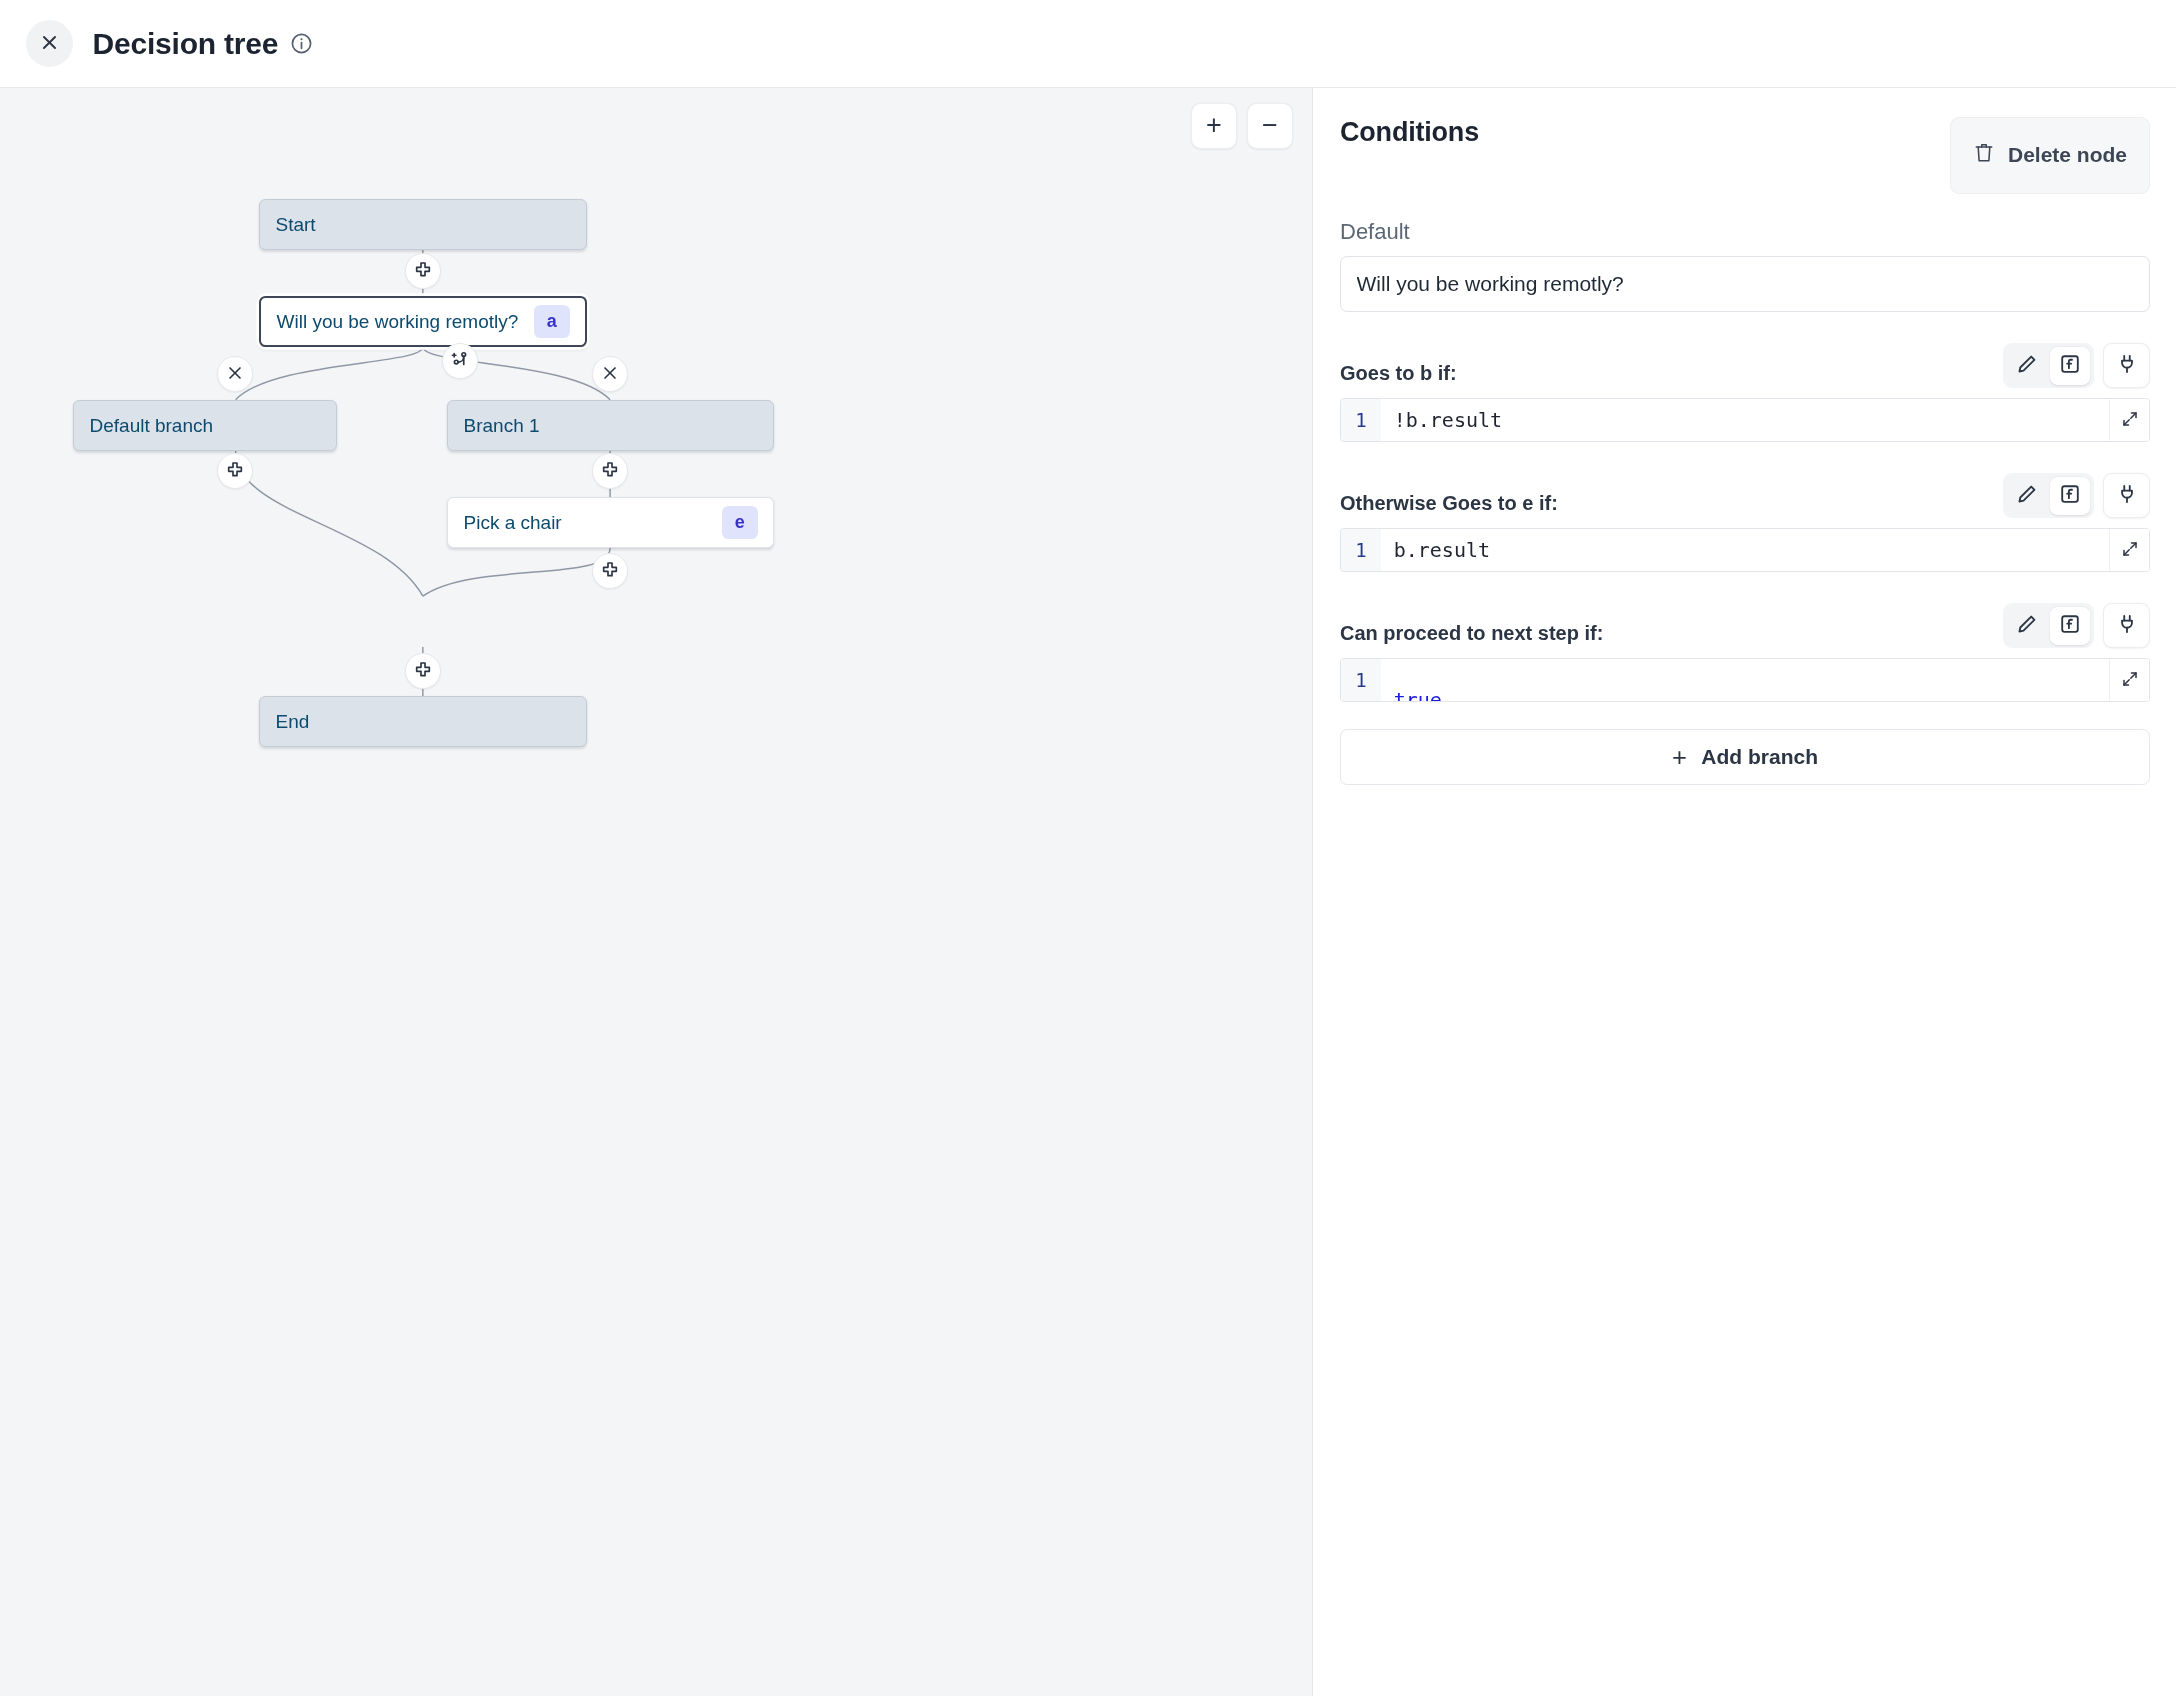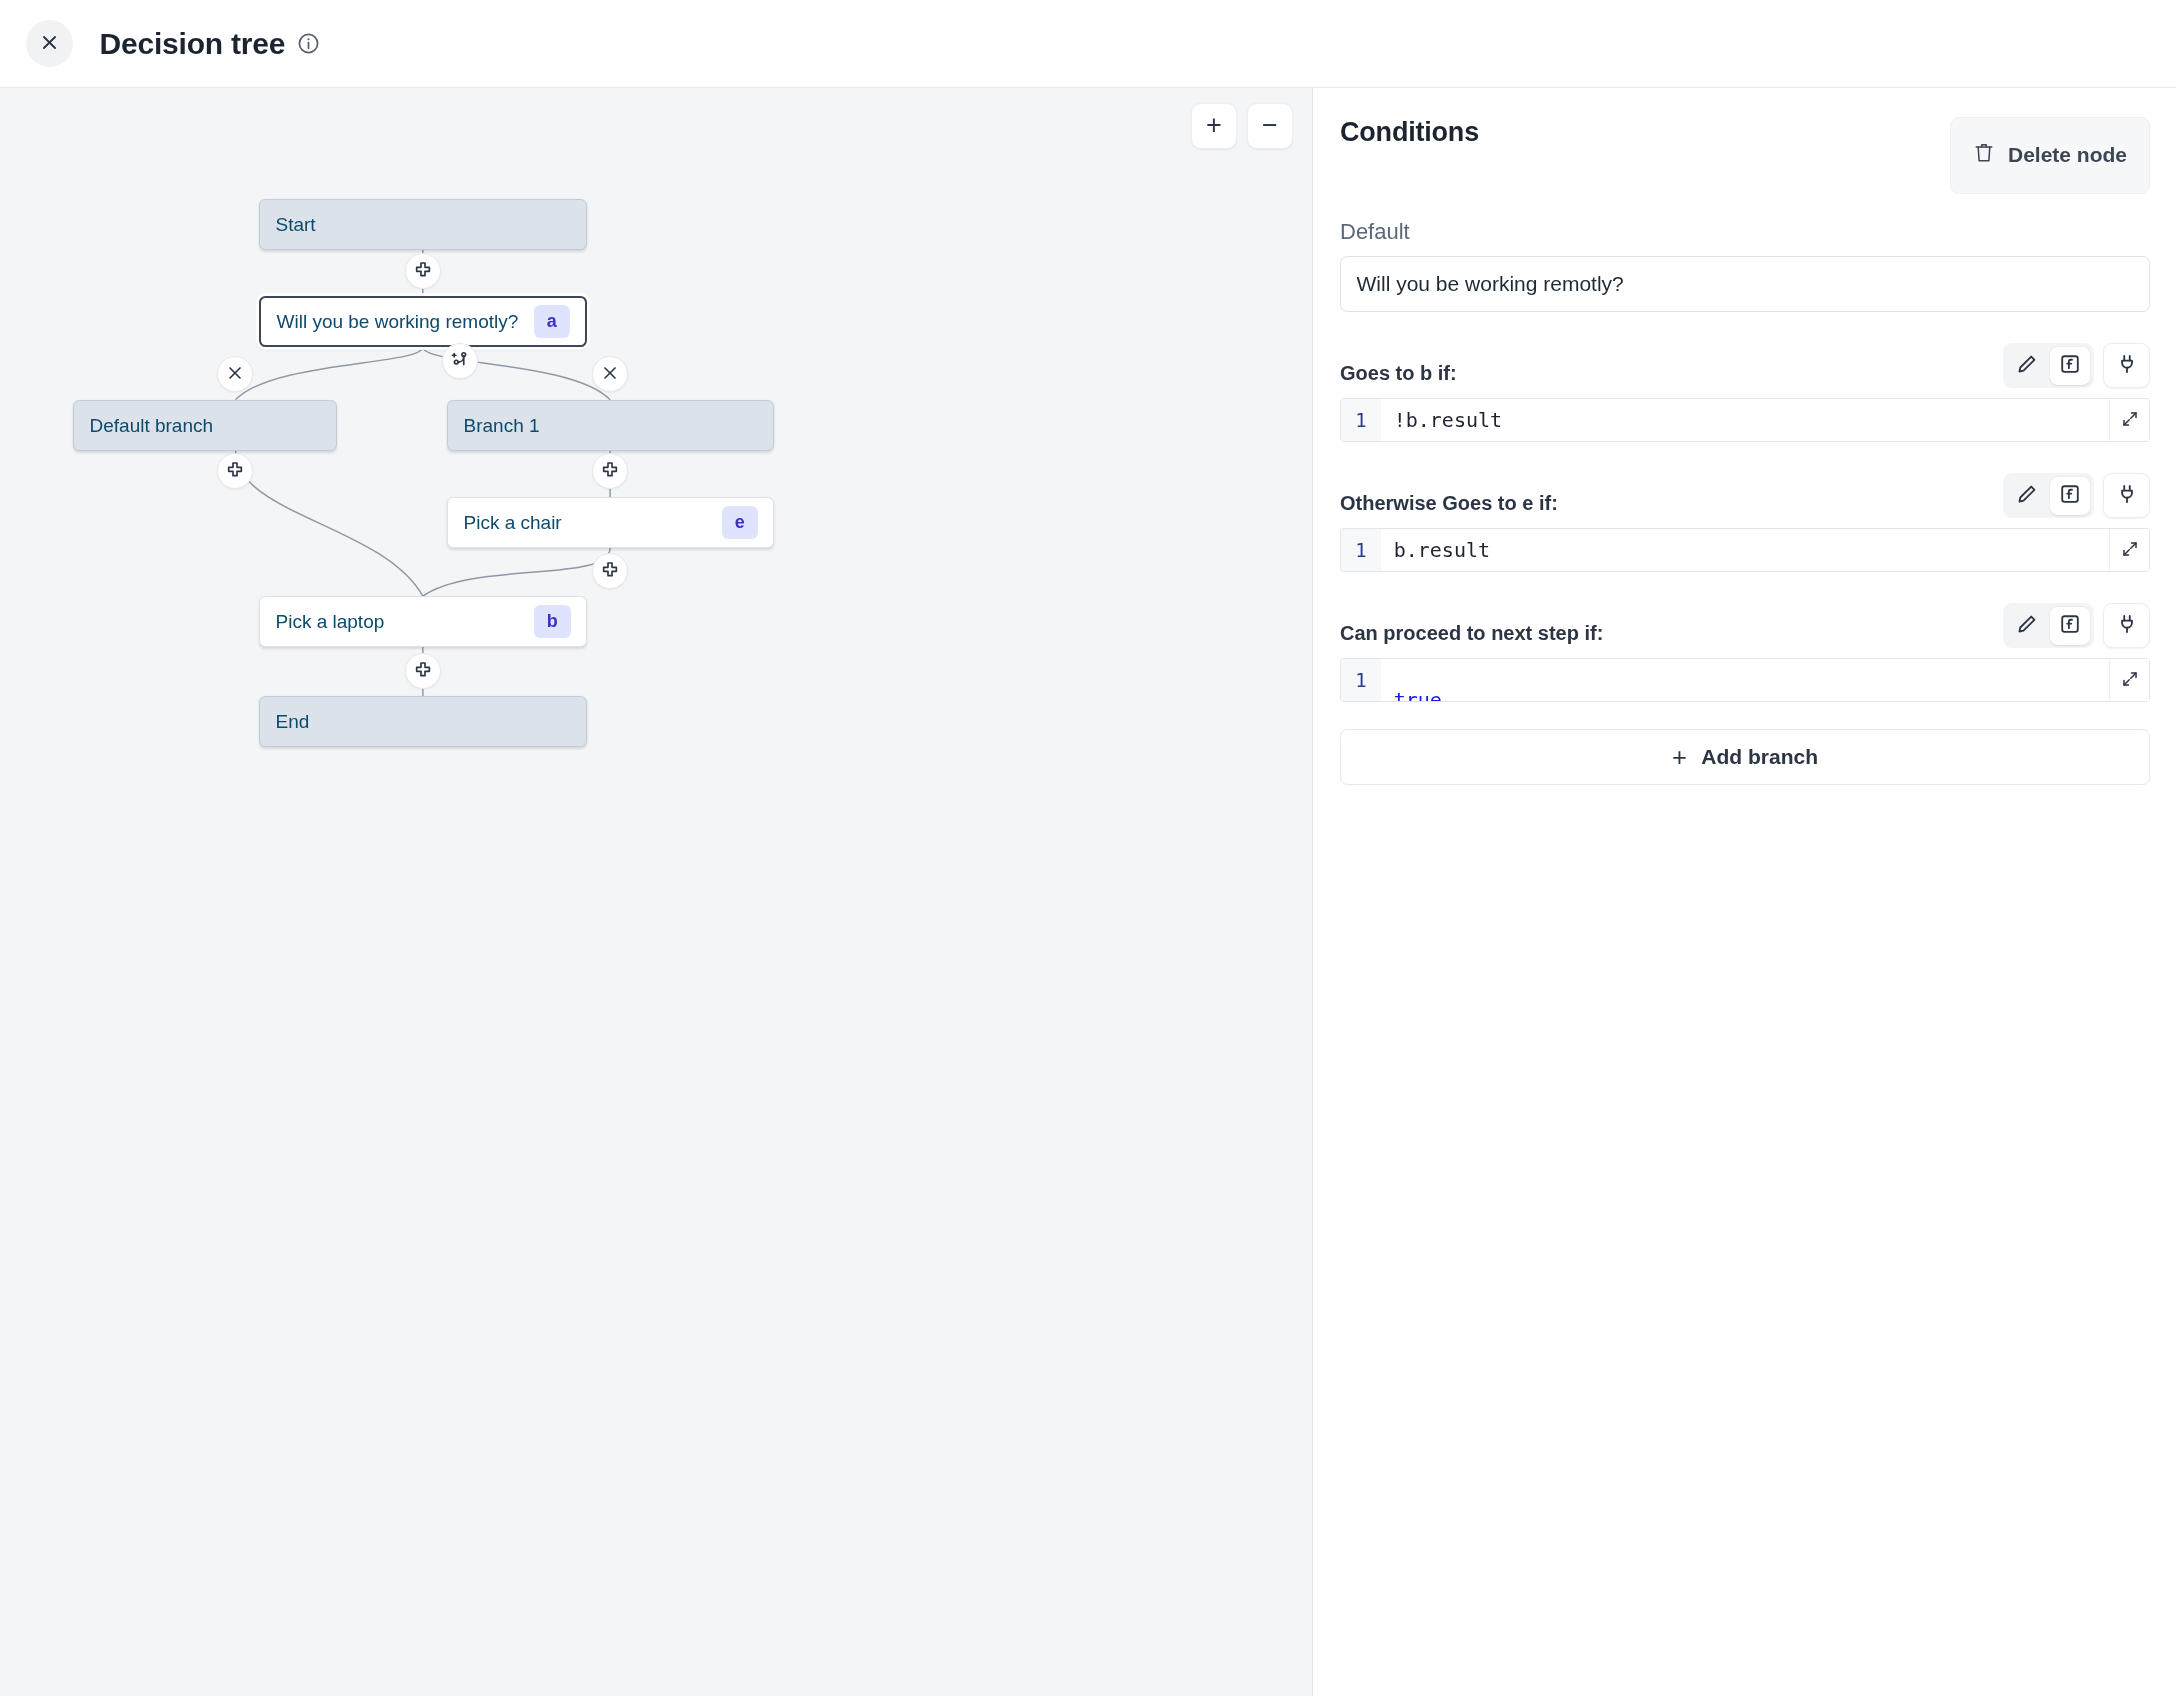--- a/index.html
+++ b/index.html
@@ -22,21 +22,21 @@
   }
   .close-btn {
     width: 47px; height: 47px; border-radius: 50%;
     background: #f1f2f4; border: none;
     display: flex; align-items: center; justify-content: center;
     cursor: pointer; flex: 0 0 auto;
   }
   .close-btn svg { width: 19px; height: 19px; }
   #page-title {
     font-size: 30px; font-weight: bold; letter-spacing: -0.2px;
-    color: #1b2430; margin-left: 27px;
+    color: #1b2430; margin-left: 20px;
   }
   .info-icon { margin-left: 11.8px; display: flex; align-items: center; }
   .info-icon svg { width: 23px; height: 23px; }
 
   
   #canvas-pane {
     position: absolute; top: 88px; left: 0;
     width: 1312px; height: 1608px;
     background: #f4f5f7;
     overflow: hidden;
@@ -251,24 +251,20 @@
       <div class="node terminal" style="left: 73px; top: 312px; width: 264px;">
         <span class="label">Default branch</span>
       </div>
       <div class="node terminal" style="left: 447px; top: 312px; width: 327px;">
         <span class="label">Branch 1</span>
       </div>
       <div class="node step" style="left: 447px; top: 409px; width: 327px;">
         <span class="label">Pick a chair</span>
         <span class="badge">e</span>
       </div>
-      <div class="node step" style="left: 259px; top: 508px; width: 328px;">
-        <span class="label">Pick a laptop</span>
-        <span class="badge">b</span>
-      </div>
       <div class="node terminal" style="left: 259px; top: 608px; width: 328px;">
         <span class="label">End</span>
       </div>
       <div class="handle" style="left: 405px; top: 165px;">
         <span><svg xmlns="http://www.w3.org/2000/svg" viewBox="0 0 24 24" fill="none" stroke="#2b3544" stroke-width="2" stroke-linecap="round" stroke-linejoin="round">
             <path d="M9.6 3.6h4.8v5.2h5.2v4.8h-5.2v5.2H9.6v-5.2H4.4V8.8h5.2z"></path>
           </svg></span>
       </div>
       <div class="handle" style="left: 442px; top: 255px;">
         <span><svg xmlns="http://www.w3.org/2000/svg" viewBox="0 0 24 24" fill="none" stroke="#2b3544" stroke-width="2" stroke-linecap="round" stroke-linejoin="round">

